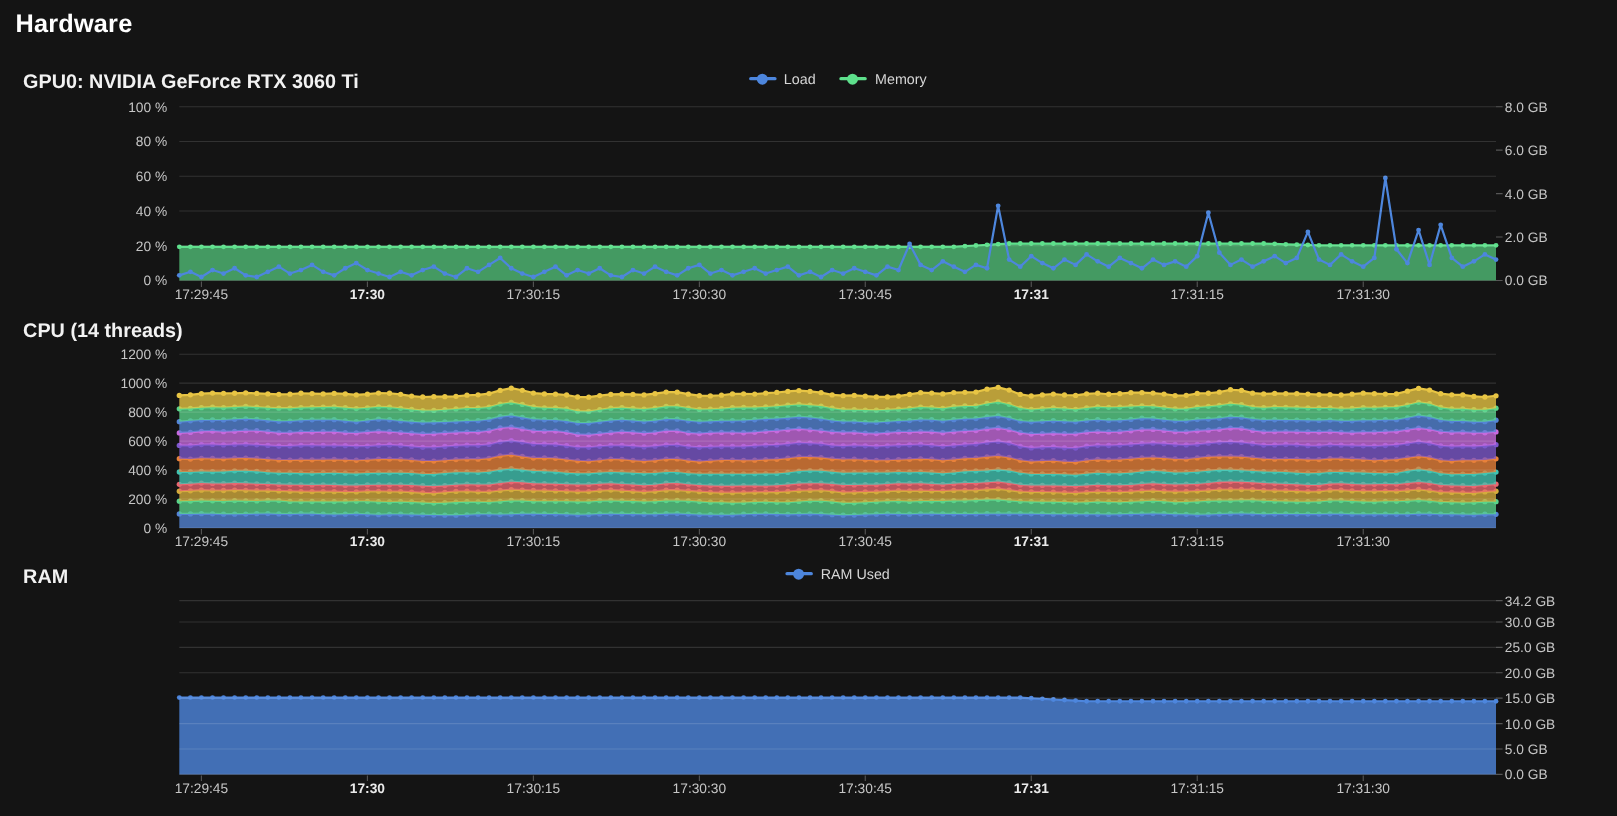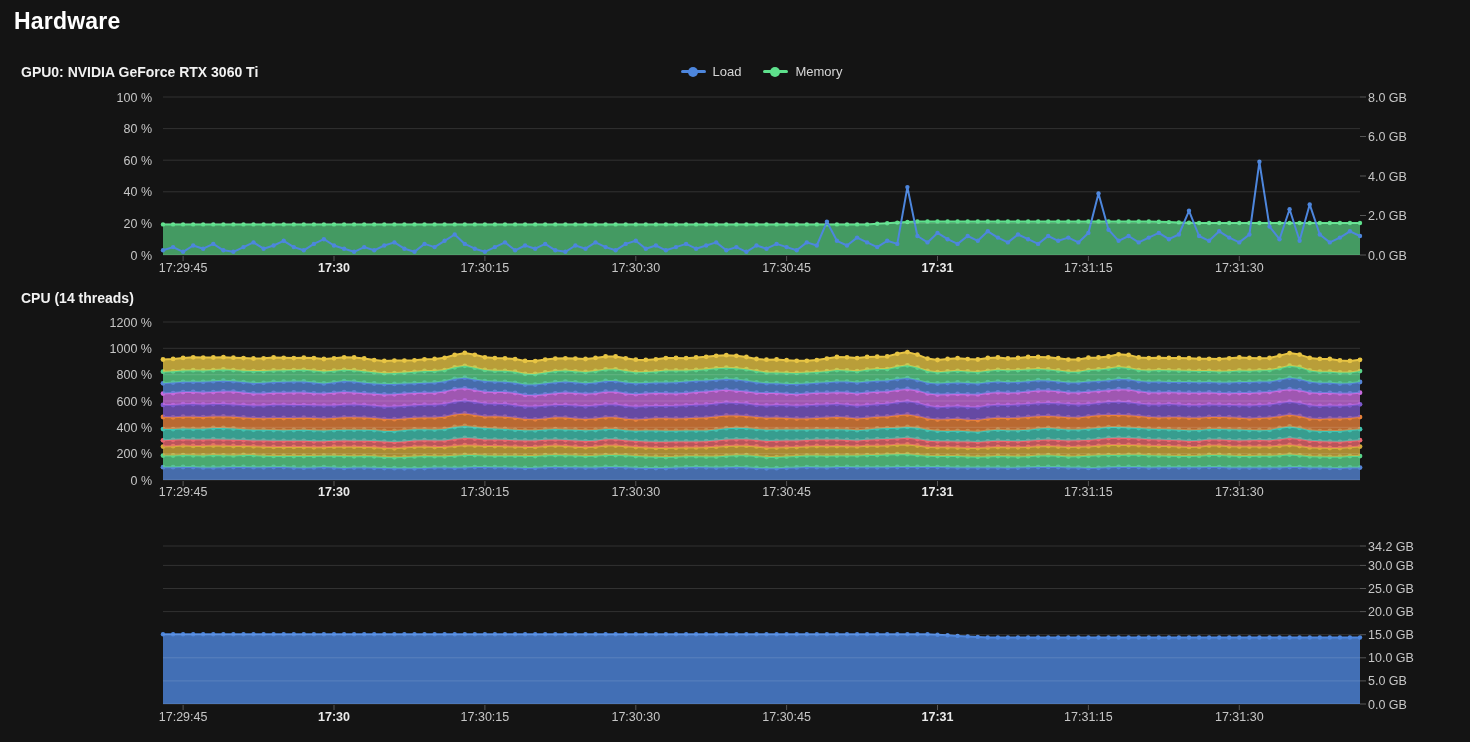--- a/index.html
+++ b/index.html
@@ -1,20 +1,20 @@
 <!DOCTYPE html>
 <html><head>
 <meta charset="utf-8">
 <style>
   html,body{margin:0;padding:0;background:#141414;}
   .stage{position:relative;width:1470px;height:742px;background:#141414;overflow:hidden;
          font-family:"Liberation Sans",sans-serif;color:#ffffff;}
   h1.page-title{position:absolute;left:14px;top:8px;margin:0;font-size:23px;font-weight:700;letter-spacing:.2px;color:#ffffff;}
   .shead{position:absolute;left:0;width:100%;height:20px;}
-  .shead h2{position:absolute;left:21px;top:0;margin:0;font-size:14px;font-weight:700;color:#f2f2f2;white-space:nowrap;}
+  .shead h2{position:absolute;left:21px;top:0;margin:0;font-size:18px;font-weight:700;color:#f2f2f2;white-space:nowrap;}
   #gpu-head{top:64px}
   #cpu-head{top:290px}
   #ram-head{top:514px}
   .legend{position:absolute;left:163px;width:1197px;top:0;display:flex;justify-content:center;gap:22px;}
   .legend-item{display:inline-flex;align-items:center;gap:7px;font-size:13px;color:#d6d6d6;cursor:pointer;}
   .lmark{position:relative;width:25px;height:12px;display:inline-block;}
   .lline{position:absolute;left:0;top:4.5px;width:25px;height:3px;border-radius:2px;}
   .ldot{position:absolute;left:7px;top:1px;width:10px;height:10px;border-radius:50%;}
   svg.chart{position:absolute;left:0;width:1470px;display:block;}
   #chart-gpu{top:88px;height:200px}
@@ -1767,20 +1767,32 @@
         <text x="786.6" y="184" text-anchor="middle">17:30:45</text>
         <line x1="937.5" x2="937.5" y1="169" y2="174" stroke="#565656" stroke-width="1"></line>
         <text x="937.5" y="184" text-anchor="middle" class="bd">17:31</text>
         <line x1="1088.4" x2="1088.4" y1="169" y2="174" stroke="#565656" stroke-width="1"></line>
         <text x="1088.4" y="184" text-anchor="middle">17:31:15</text>
         <line x1="1239.3" x2="1239.3" y1="169" y2="174" stroke="#565656" stroke-width="1"></line>
         <text x="1239.3" y="184" text-anchor="middle">17:31:30</text>
       </g>
     </svg>
 
+  <div class="shead" id="ram-head">
+    <h2>RAM</h2>
+    <div class="legend" id="legend-ram">
+        <span class="legend-item">
+          <span class="lmark">
+            <span class="lline" style="background: rgb(77, 134, 221);"></span>
+            <span class="ldot" style="background: rgb(77, 134, 221);"></span>
+          </span>
+          <span>RAM Used</span>
+        </span>
+      </div>
+  </div>
   <svg class="chart" id="chart-ram" viewBox="0 0 1470 208">
       <g>
         <g>
           <path d="M163.0 100.2 L173.1 100.2 L183.1 100.2 L193.2 100.2 L203.2 100.2 L213.3 100.2 L223.4 100.2 L233.4 100.2 L243.5 100.2 L253.5 100.2 L263.6 100.2 L273.6 100.2 L283.7 100.2 L293.8 100.2 L303.8 100.2 L313.9 100.2 L323.9 100.2 L334.0 100.2 L344.1 100.2 L354.1 100.2 L364.2 100.2 L374.2 100.2 L384.3 100.2 L394.4 100.2 L404.4 100.2 L414.5 100.2 L424.5 100.2 L434.6 100.2 L444.6 100.2 L454.7 100.2 L464.8 100.2 L474.8 100.2 L484.9 100.2 L494.9 100.2 L505.0 100.2 L515.1 100.2 L525.1 100.2 L535.2 100.2 L545.2 100.2 L555.3 100.2 L565.4 100.2 L575.4 100.2 L585.5 100.2 L595.5 100.2 L605.6 100.2 L615.6 100.2 L625.7 100.2 L635.8 100.2 L645.8 100.2 L655.9 100.2 L665.9 100.2 L676.0 100.2 L686.1 100.2 L696.1 100.2 L706.2 100.2 L716.2 100.2 L726.3 100.2 L736.4 100.2 L746.4 100.2 L756.5 100.2 L766.5 100.2 L776.6 100.2 L786.6 100.2 L796.7 100.2 L806.8 100.2 L816.8 100.2 L826.9 100.2 L836.9 100.2 L847.0 100.2 L857.1 100.2 L867.1 100.2 L877.2 100.2 L887.2 100.2 L897.3 100.2 L907.4 100.2 L917.4 100.2 L927.5 100.2 L937.5 100.8 L947.6 101.3 L957.6 101.9 L967.7 102.4 L977.8 102.9 L987.8 103.5 L997.9 103.5 L1007.9 103.5 L1018.0 103.5 L1028.1 103.5 L1038.1 103.5 L1048.2 103.5 L1058.2 103.5 L1068.3 103.5 L1078.4 103.5 L1088.4 103.5 L1098.5 103.5 L1108.5 103.5 L1118.6 103.5 L1128.6 103.5 L1138.7 103.5 L1148.8 103.5 L1158.8 103.5 L1168.9 103.5 L1178.9 103.5 L1189.0 103.5 L1199.1 103.5 L1209.1 103.5 L1219.2 103.5 L1229.2 103.5 L1239.3 103.5 L1249.4 103.5 L1259.4 103.5 L1269.5 103.5 L1279.5 103.5 L1289.6 103.5 L1299.6 103.5 L1309.7 103.5 L1319.8 103.5 L1329.8 103.5 L1339.9 103.5 L1349.9 103.5 L1360.0 103.5 L1360.0 170 L163.0 170 Z" fill="#4d86dd" fill-opacity="0.8" stroke="none"></path>
           <path d="M163.0 100.2 L173.1 100.2 L183.1 100.2 L193.2 100.2 L203.2 100.2 L213.3 100.2 L223.4 100.2 L233.4 100.2 L243.5 100.2 L253.5 100.2 L263.6 100.2 L273.6 100.2 L283.7 100.2 L293.8 100.2 L303.8 100.2 L313.9 100.2 L323.9 100.2 L334.0 100.2 L344.1 100.2 L354.1 100.2 L364.2 100.2 L374.2 100.2 L384.3 100.2 L394.4 100.2 L404.4 100.2 L414.5 100.2 L424.5 100.2 L434.6 100.2 L444.6 100.2 L454.7 100.2 L464.8 100.2 L474.8 100.2 L484.9 100.2 L494.9 100.2 L505.0 100.2 L515.1 100.2 L525.1 100.2 L535.2 100.2 L545.2 100.2 L555.3 100.2 L565.4 100.2 L575.4 100.2 L585.5 100.2 L595.5 100.2 L605.6 100.2 L615.6 100.2 L625.7 100.2 L635.8 100.2 L645.8 100.2 L655.9 100.2 L665.9 100.2 L676.0 100.2 L686.1 100.2 L696.1 100.2 L706.2 100.2 L716.2 100.2 L726.3 100.2 L736.4 100.2 L746.4 100.2 L756.5 100.2 L766.5 100.2 L776.6 100.2 L786.6 100.2 L796.7 100.2 L806.8 100.2 L816.8 100.2 L826.9 100.2 L836.9 100.2 L847.0 100.2 L857.1 100.2 L867.1 100.2 L877.2 100.2 L887.2 100.2 L897.3 100.2 L907.4 100.2 L917.4 100.2 L927.5 100.2 L937.5 100.8 L947.6 101.3 L957.6 101.9 L967.7 102.4 L977.8 102.9 L987.8 103.5 L997.9 103.5 L1007.9 103.5 L1018.0 103.5 L1028.1 103.5 L1038.1 103.5 L1048.2 103.5 L1058.2 103.5 L1068.3 103.5 L1078.4 103.5 L1088.4 103.5 L1098.5 103.5 L1108.5 103.5 L1118.6 103.5 L1128.6 103.5 L1138.7 103.5 L1148.8 103.5 L1158.8 103.5 L1168.9 103.5 L1178.9 103.5 L1189.0 103.5 L1199.1 103.5 L1209.1 103.5 L1219.2 103.5 L1229.2 103.5 L1239.3 103.5 L1249.4 103.5 L1259.4 103.5 L1269.5 103.5 L1279.5 103.5 L1289.6 103.5 L1299.6 103.5 L1309.7 103.5 L1319.8 103.5 L1329.8 103.5 L1339.9 103.5 L1349.9 103.5 L1360.0 103.5 " fill="none" stroke="#4d86dd" stroke-width="2" stroke-linejoin="round" stroke-linecap="round"></path>
           <g fill="#4d86dd">
             <circle cx="163.0" cy="100.2" r="2.2"></circle>
             <circle cx="173.1" cy="100.2" r="2.2"></circle>
             <circle cx="183.1" cy="100.2" r="2.2"></circle>
             <circle cx="193.2" cy="100.2" r="2.2"></circle>

